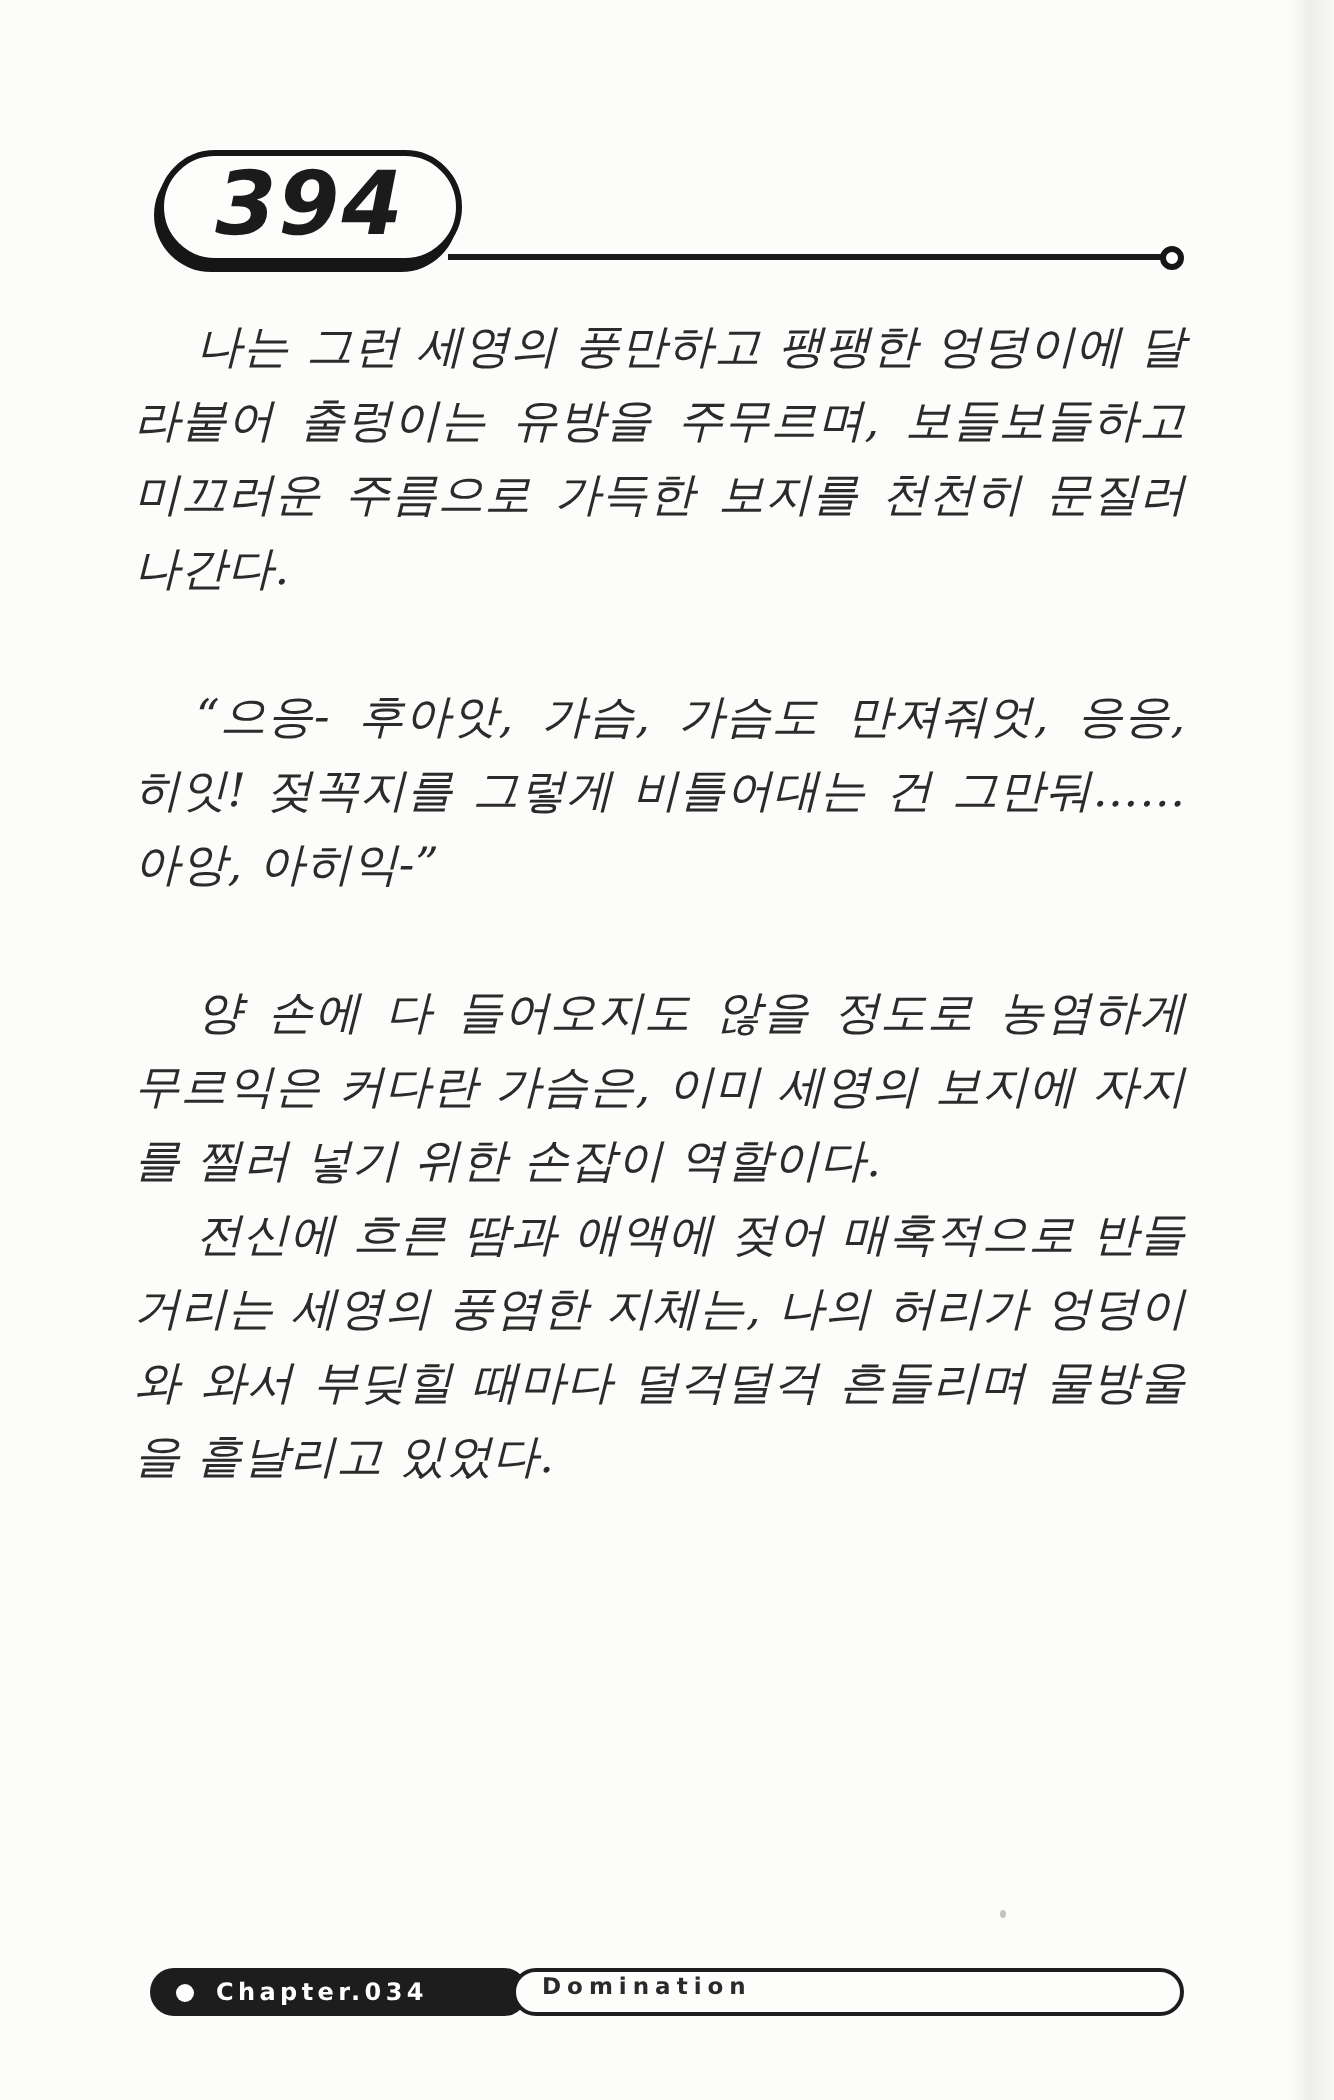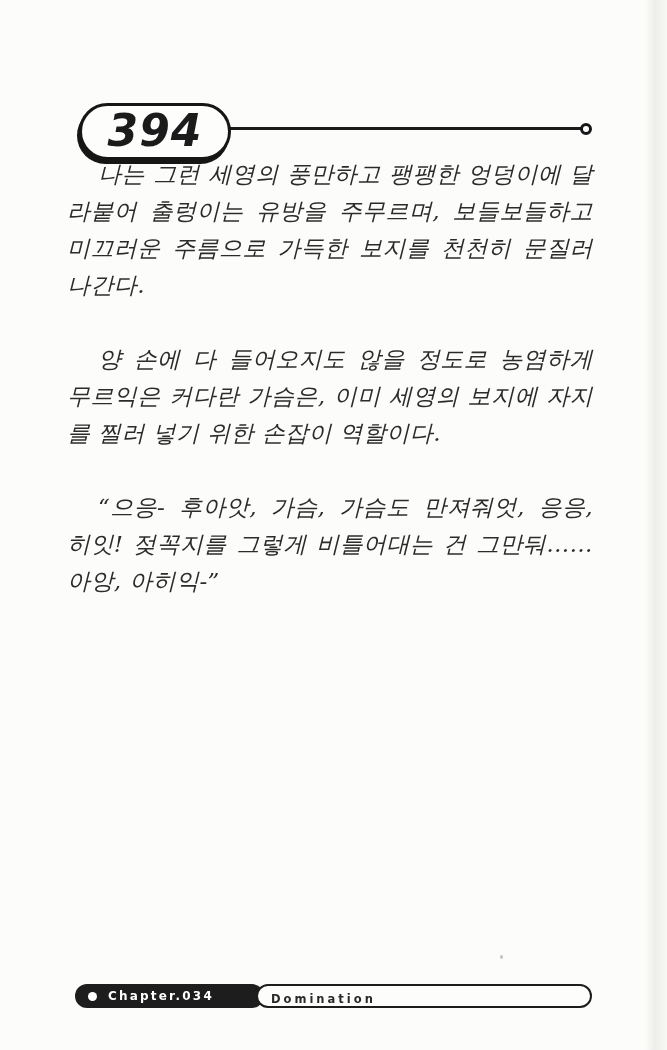--- a/index.html
+++ b/index.html
@@ -25,21 +25,20 @@
     height: 57px;
     background: #fdfdfc;
     border: 3px solid #161616;
     border-radius: 29px;
     box-shadow: -2px 4px 0 0 #161616;
     display: flex;
     align-items: center;
     justify-content: center;
     box-sizing: border-box;
     z-index: 3;
-    margin-top: 28px;
   }
   .badge .num {
     font-family: "DejaVu Sans", sans-serif;
     font-style: italic;
     font-weight: bold;
     font-size: 44px;
     letter-spacing: 1px;
     color: #1b1b1b;
     transform: translateY(-1px);
   }
@@ -141,21 +140,21 @@
     position: absolute;
     left: 256px;
     top: 984px;
     width: 336px;
     height: 24px;
     background: #fdfdfc;
     border: 2px solid #1d1d1d;
     border-radius: 12px;
     box-sizing: border-box;
     display: flex;
-    align-items: flex-end;
+    align-items: flex-start;
     padding-left: 13px;
   }
   .title-pill .title-text {
     color: #2a2a2a;
     font-family: "DejaVu Sans", sans-serif;
     font-size: 11.5px;
     font-weight: bold;
     letter-spacing: 3px;
     white-space: nowrap;
   }
@@ -166,22 +165,23 @@
 <div class="page">
 
   <div class="badge">
     <span class="num">394</span>
   </div>
   <div class="header-line"></div>
   <div class="header-ring"></div>
 
   <div class="content">
     <p>나는 그런 세영의 풍만하고 팽팽한 엉덩이에 달라붙어 출렁이는 유방을 주무르며, 보들보들하고 미끄러운 주름으로 가득한 보지를 천천히 문질러 나간다.</p>
+    <p class="gap">“으응- 후아앗, 가슴, 가슴도 만져줘엇, 응응, 히잇! 젖꼭지를 그렇게 비틀어대는 건 그만둬…… 아앙, 아히익-”</p>
     <p class="gap">양 손에 다 들어오지도 않을 정도로 농염하게 무르익은 커다란 가슴은, 이미 세영의 보지에 자지를 찔러 넣기 위한 손잡이 역할이다.</p>
-    <p class="gap">“으응- 후아앗, 가슴, 가슴도 만져줘엇, 응응, 히잇! 젖꼭지를 그렇게 비틀어대는 건 그만둬…… 아앙, 아히익-”</p>
+    <p>전신에 흐른 땀과 애액에 젖어 매혹적으로 반들거리는 세영의 풍염한 지체는, 나의 허리가 엉덩이와 와서 부딪힐 때마다 덜걱덜걱 흔들리며 물방울을 흩날리고 있었다.</p>
   </div>
 
   <div class="scan-dot"></div>
   <div class="edge-shade"></div>
 
   <div class="chapter-pill">
     <span class="bullet"></span>
     <span class="chapter-text">Chapter.034</span>
   </div>
   <div class="title-pill">

